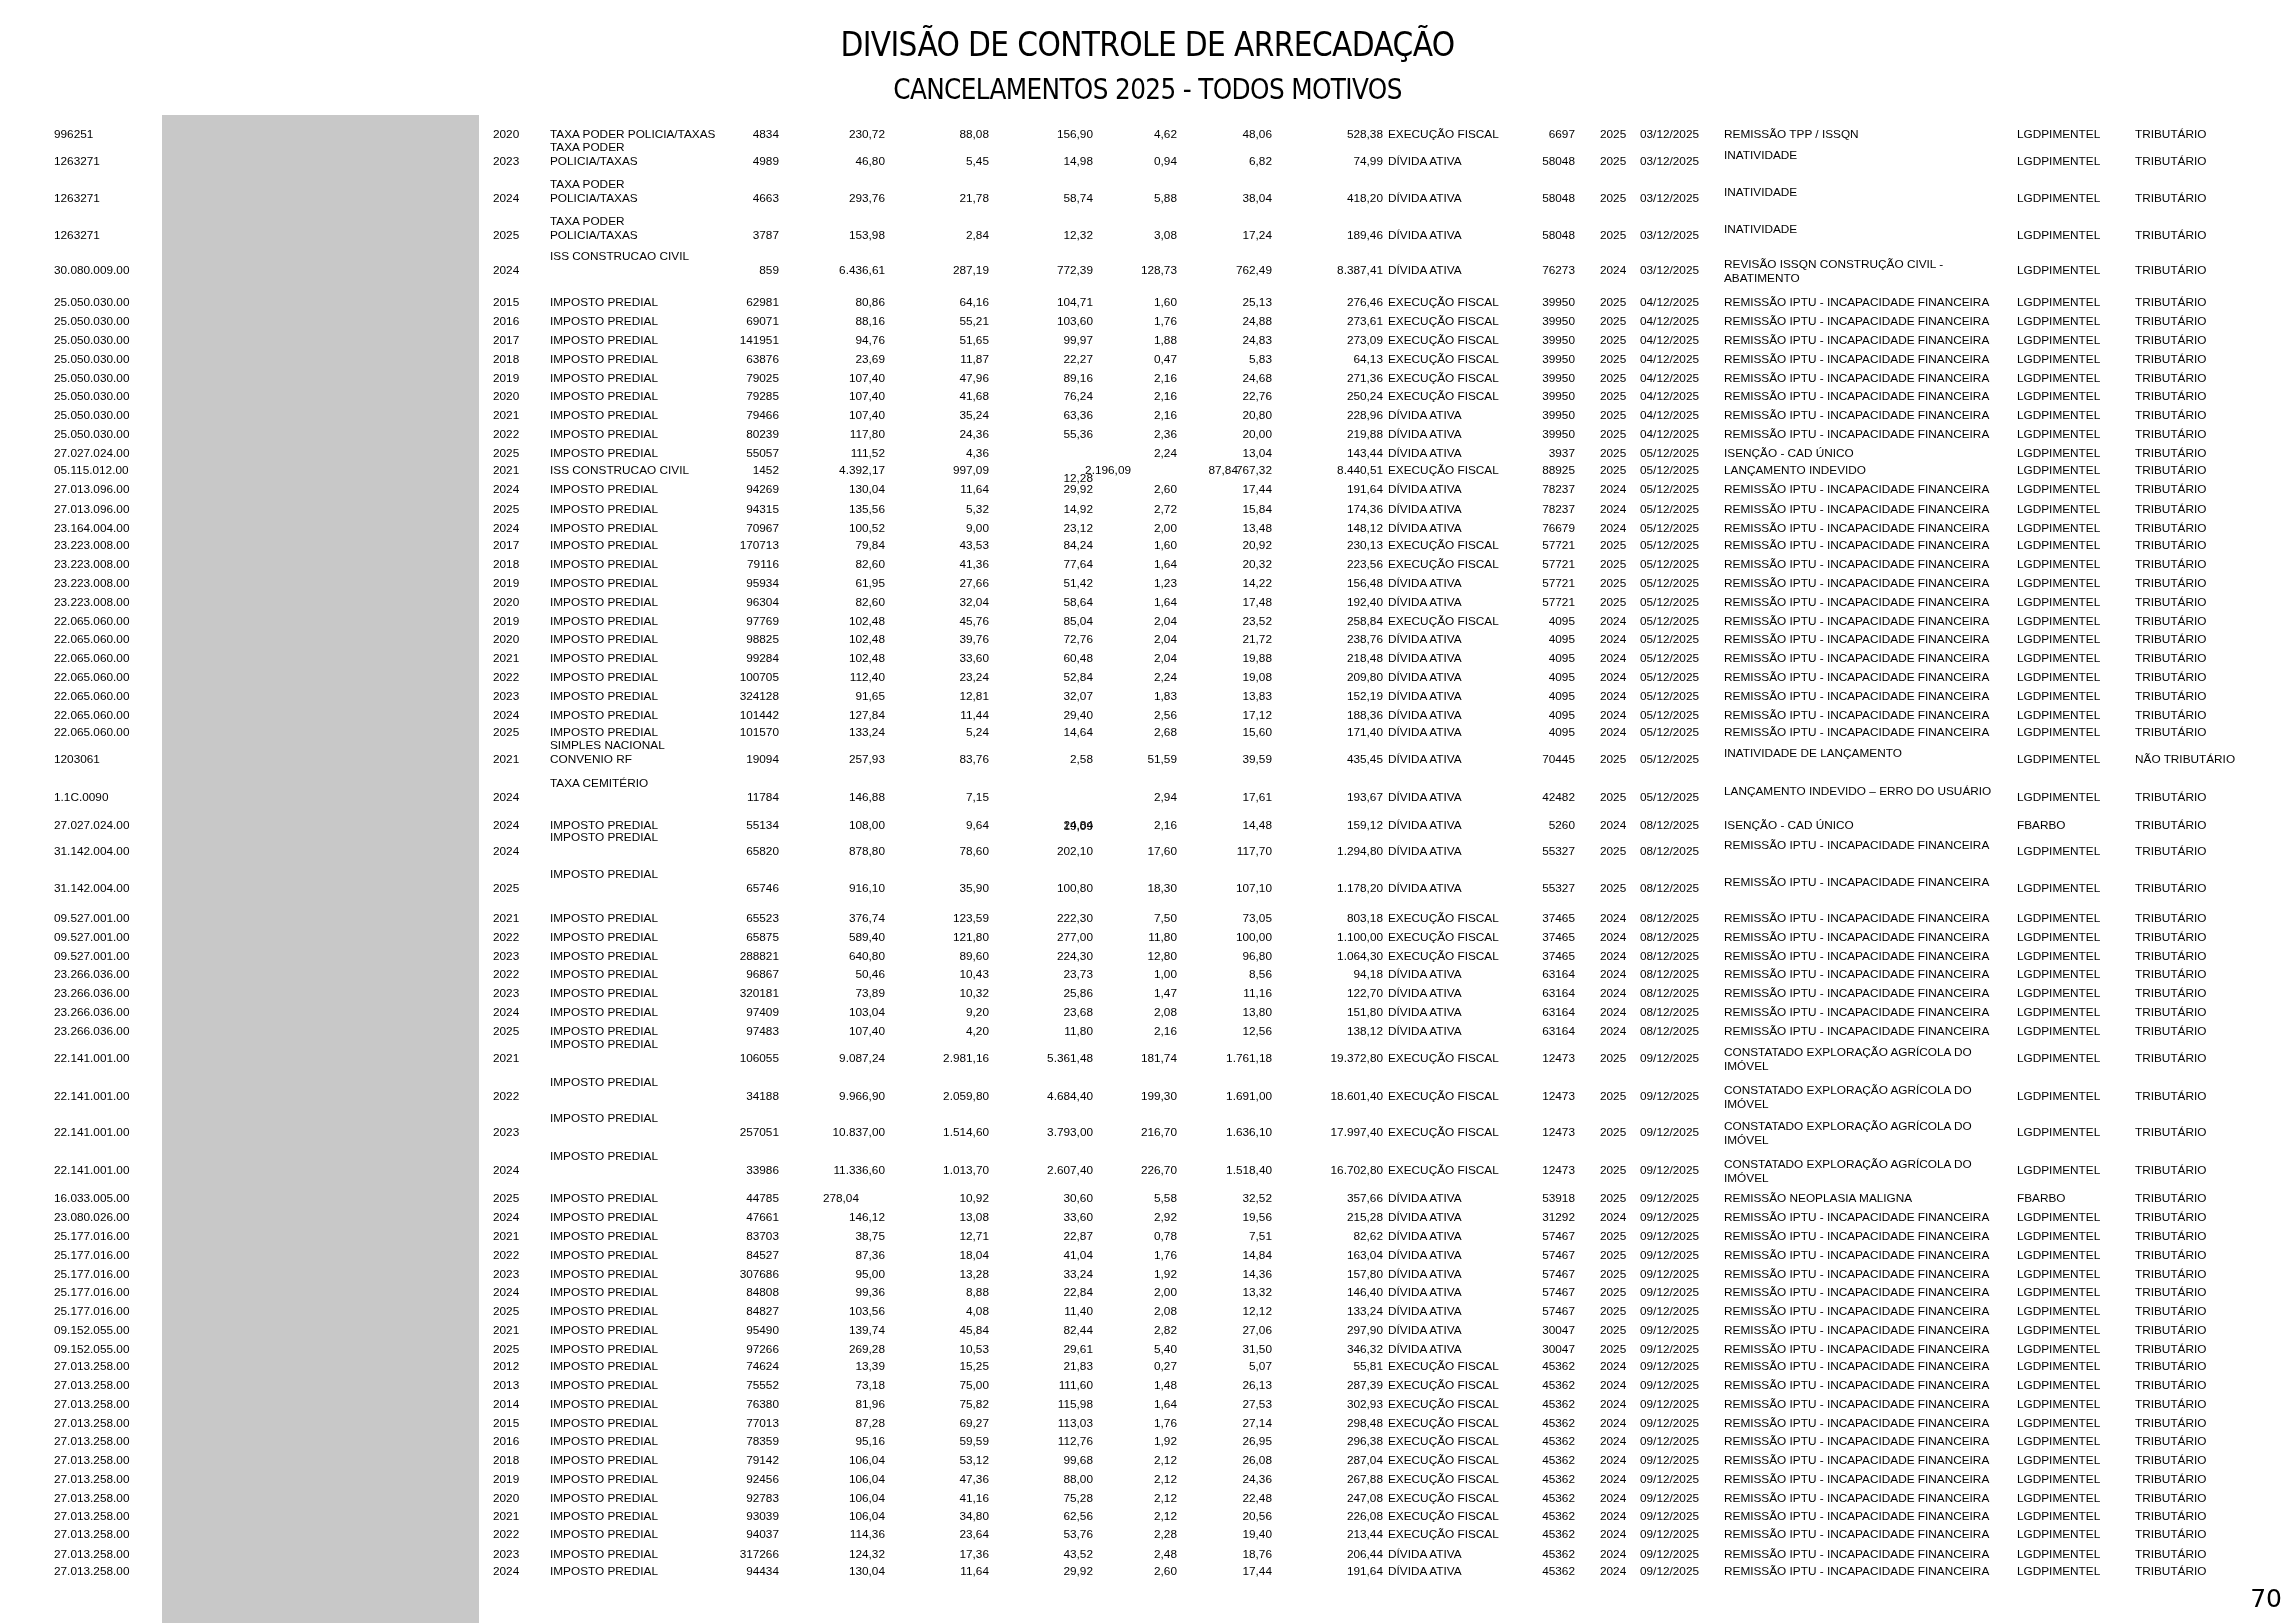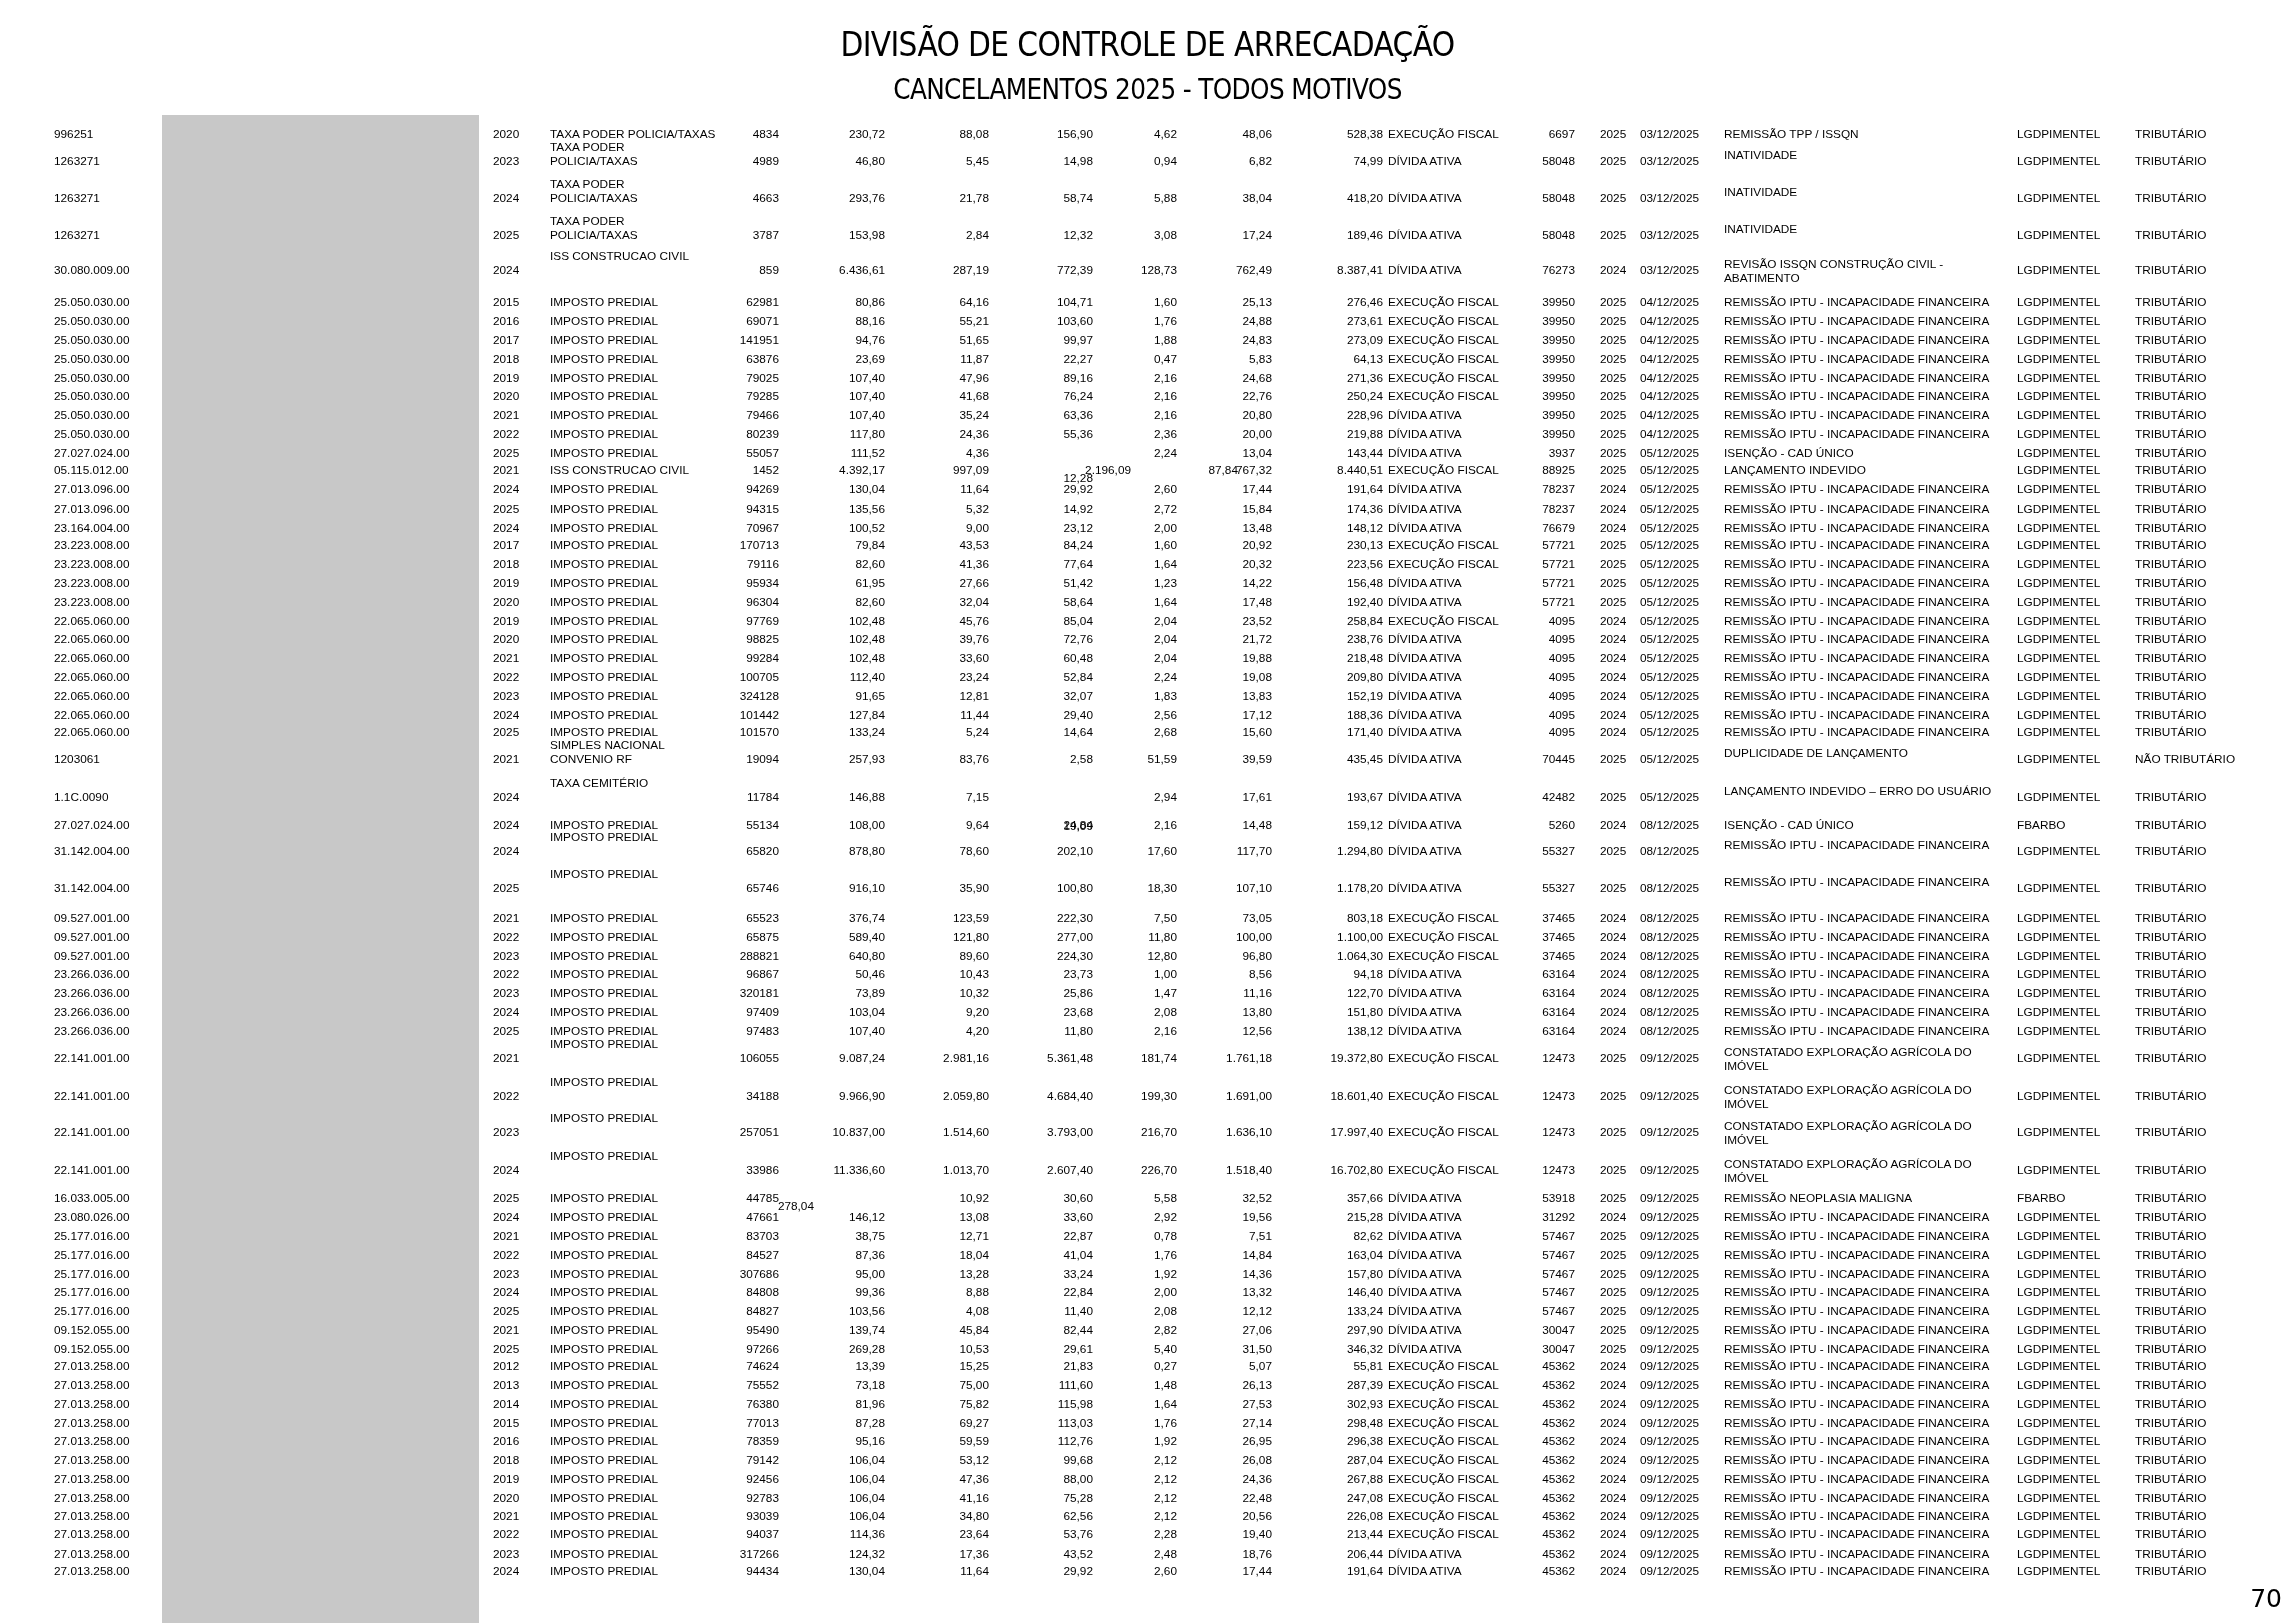--- a/index.html
+++ b/index.html
@@ -581,21 +581,21 @@
       <span class="c r" style="right: 1410px;">257,93</span>
       <span class="c r" style="right: 1306px;">83,76</span>
       <span class="c r" style="right: 1202px;">2,58</span>
       <span class="c r" style="right: 1118px;">51,59</span>
       <span class="c r" style="right: 1023px;">39,59</span>
       <span class="c r" style="right: 912px;">435,45</span>
       <span class="c" style="left: 1388px;">DÍVIDA ATIVA</span>
       <span class="c r" style="right: 720px;">70445</span>
       <span class="c" style="left: 1600px;">2025</span>
       <span class="c" style="left: 1640px;">05/12/2025</span>
-      <span class="c w2" style="left: 1724px; width: 275px; top: -6.5px;">DUPLICIDADE DE LANÇAMENTO</span>
+      <span class="c w2" style="left: 1724px; width: 275px; top: -6.5px;">INATIVIDADE DE LANÇAMENTO</span>
       <span class="c" style="left: 2017px;">LGDPIMENTEL</span>
       <span class="c" style="left: 2135px;">NÃO TRIBUTÁRIO</span>
     </div>
     <div class="row" style="top: 790px;">
       <span class="c" style="left: 54px;">1.1C.0090</span>
       <span class="c" style="left: 493px;">2024</span>
       <span class="c w2" style="left: 550px; width: 150px; top: -14.4px;">TAXA CEMITÉRIO</span>
       <span class="c r" style="right: 1516px;">11784</span>
       <span class="c r" style="right: 1410px;">146,88</span>
       <span class="c r" style="right: 1306px;">7,15</span>
@@ -875,21 +875,21 @@
       <span class="c" style="left: 1640px;">09/12/2025</span>
       <span class="c w2" style="left: 1724px; width: 275px; top: -6.5px;">CONSTATADO EXPLORAÇÃO AGRÍCOLA DO IMÓVEL</span>
       <span class="c" style="left: 2017px;">LGDPIMENTEL</span>
       <span class="c" style="left: 2135px;">TRIBUTÁRIO</span>
     </div>
     <div class="row" style="top: 1191px;">
       <span class="c" style="left: 54px;">16.033.005.00</span>
       <span class="c" style="left: 493px;">2025</span>
       <span class="c" style="left: 550px;">IMPOSTO PREDIAL</span>
       <span class="c r" style="right: 1516px;">44785</span>
-      <span class="c r" style="right: 1481px; margin-top: 8px;">278,04</span>
+      <span class="c r" style="right: 1436px;">278,04</span>
       <span class="c r" style="right: 1306px;">10,92</span>
       <span class="c r" style="right: 1202px;">30,60</span>
       <span class="c r" style="right: 1118px;">5,58</span>
       <span class="c r" style="right: 1023px;">32,52</span>
       <span class="c r" style="right: 912px;">357,66</span>
       <span class="c" style="left: 1388px;">DÍVIDA ATIVA</span>
       <span class="c r" style="right: 720px;">53918</span>
       <span class="c" style="left: 1600px;">2025</span>
       <span class="c" style="left: 1640px;">09/12/2025</span>
       <span class="c" style="left: 1724px;">REMISSÃO NEOPLASIA MALIGNA</span>

